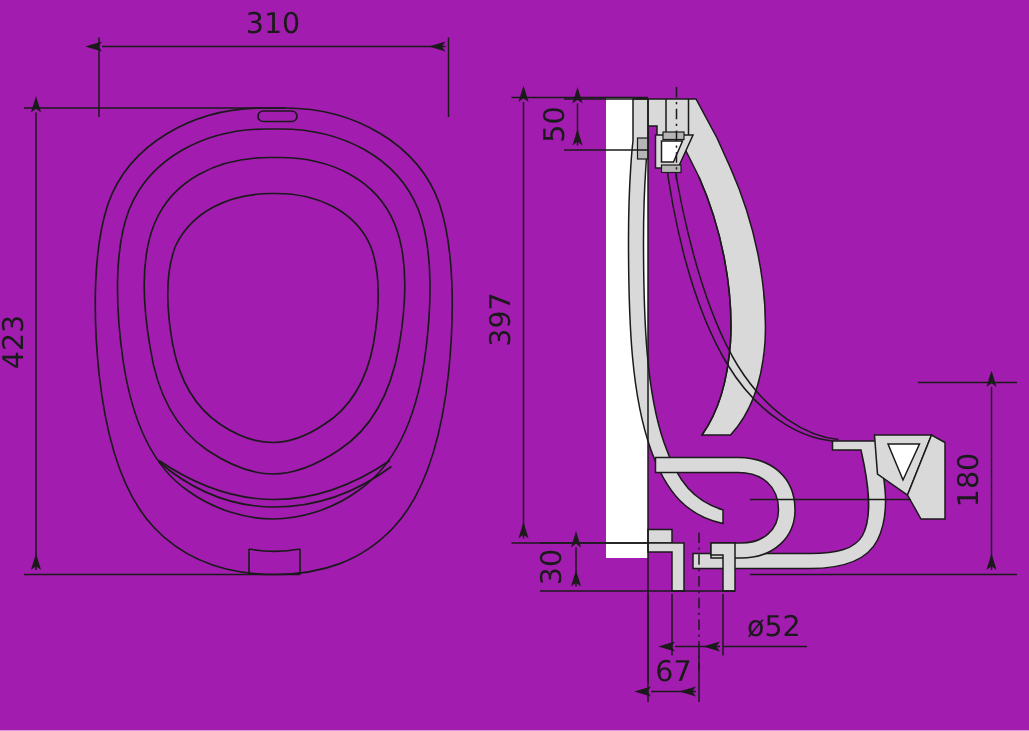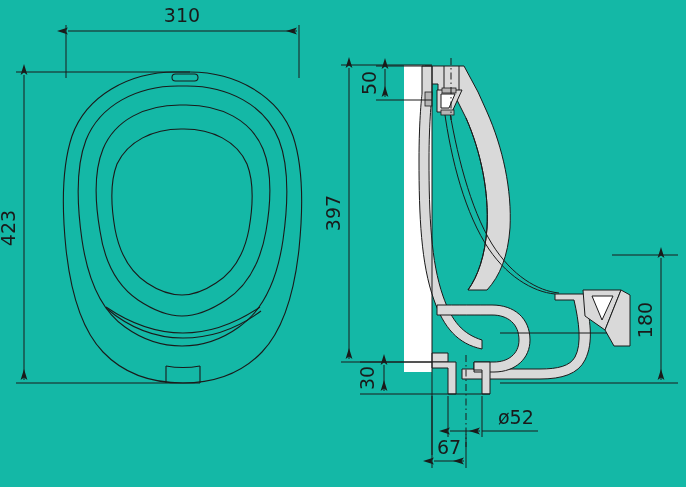--- a/index.html
+++ b/index.html
@@ -7,21 +7,21 @@
     padding: 0;
     background: #ffffff;
   }
   body {
     font-family: "DejaVu Sans", sans-serif;
   }
   #drawing-root {
     position: relative;
     width: 686px;
     height: 487px;
-    background: #14b8a6;
+    background: #a21caf;
     overflow: hidden;
   }
   #drawing-svg {
     display: block;
     width: 686px;
     height: 487px;
   }
   .dim-text {
     font-family: "DejaVu Sans", sans-serif;
     font-size: 19px;

